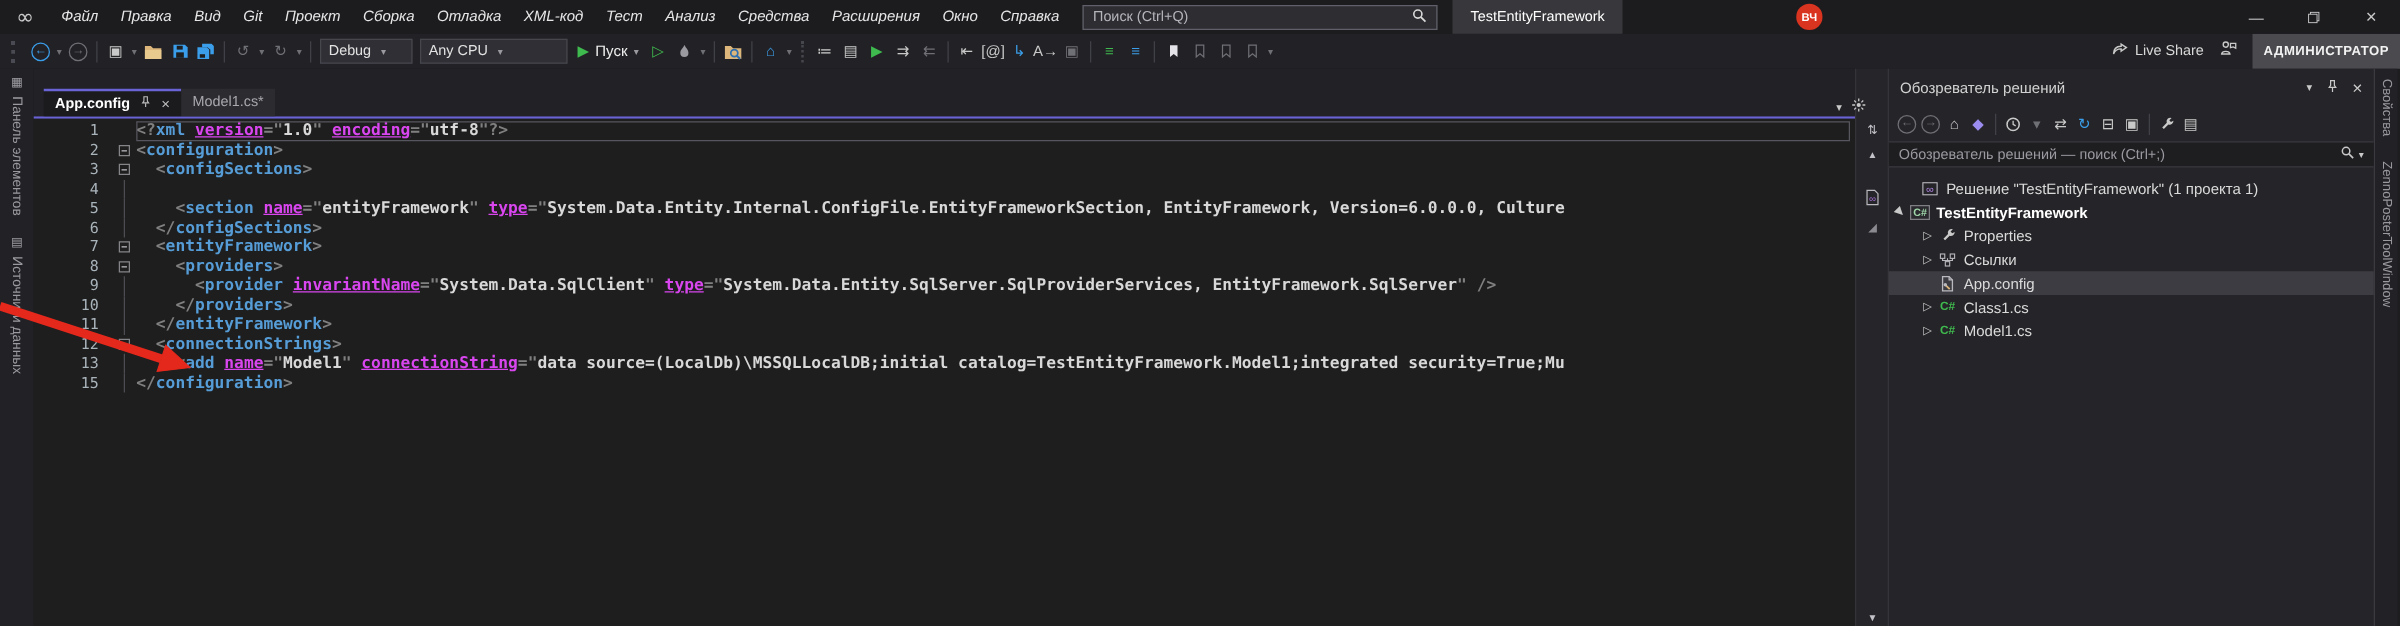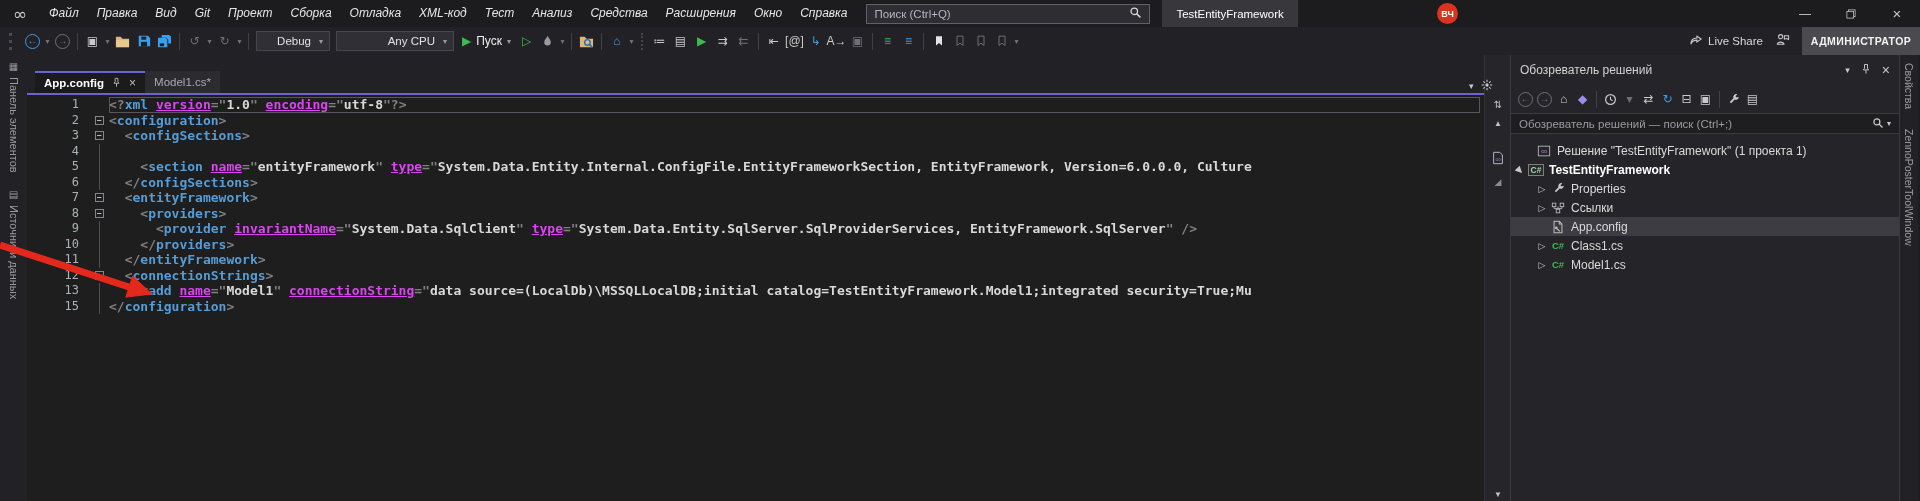--- a/index.html
+++ b/index.html
@@ -25,21 +25,21 @@
 
   
   .toolbar { height:28px; background:#222226; display:flex; align-items:center; padding-left:4px; }
   .ic { display:inline-flex; align-items:center; justify-content:center; min-width:21px; height:22px; font-size:12px; color:#c9c9c9; }
   .ic.small { min-width:9px; font-size:8px; }
   .ic .circ { border:1.2px solid currentColor; border-radius:50%; width:15px; height:15px; line-height:12px; font-size:10px; text-align:center; display:block; }
   .sep { width:1px; height:17px; background:#404048; margin:0 4px; }
   .dotsep { width:3px; height:17px; border-left:2px dotted #46464e; margin:0 5px; }
   .grip { width:8px; height:17px; border-left:3px dotted #4a4a52; margin:0 5px; }
   .combo { height:20px; background:#2f2f35; border:1px solid #46464d; color:#e2e2e2; font-size:11.5px;
-    display:inline-flex; align-items:center; justify-content:flex-end; padding:0 6px; margin:0 3px; }
+    display:inline-flex; align-items:center; justify-content:flex-start; padding:0 6px; margin:0 3px; }
   .combo .combo-caret { color:#9a9aa0; font-size:8px; margin-left:8px; }
   .run { display:inline-flex; align-items:center; margin:0 5px; }
   .run-play { color:#3fba4e; font-size:12px; }
   .run-label { color:#eeeeee; font-size:12px; margin:0 5px 0 5px; }
   .run-caret { color:#9a9aa0; font-size:8px; }
   .tb-right { margin-left:auto; display:flex; align-items:center; gap:12px; }
   .liveshare { display:flex; align-items:center; gap:5px; color:#d8d8d8; font-size:11.5px; }
   .admin { width:118px; height:28px; background:#4a4a4f; color:#f2f2f2; font-size:10.5px; font-weight:bold;
     letter-spacing:.4px; display:flex; align-items:center; justify-content:center; }
 

